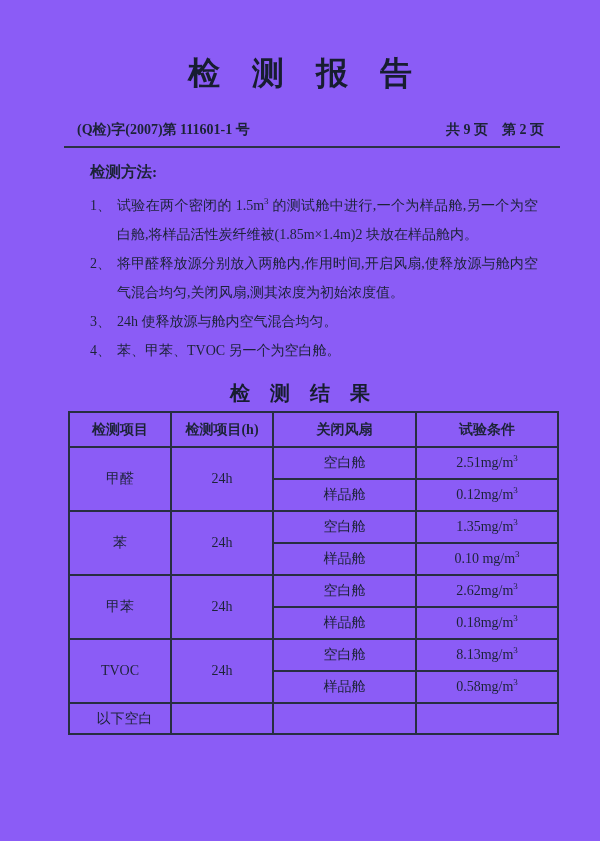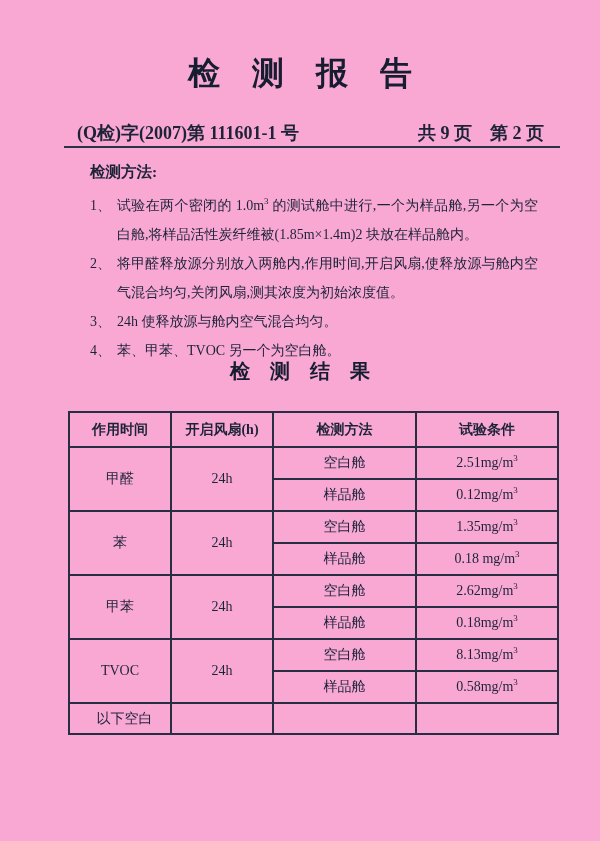--- a/index.html
+++ b/index.html
@@ -1,33 +1,33 @@
 <!DOCTYPE html>
 <html><head>
 <meta charset="utf-8">
 <style>
   html, body { margin: 0; padding: 0; background: #ffffff; }
   .page {
     position: relative;
     width: 600px; height: 841px;
-    background: #f9a8d4;
+    background: #8b5cf6;
     font-family: "Liberation Serif", "DejaVu Serif", serif;
     color: #1c2337;
     overflow: hidden;
   }
   .title {
     position: absolute; top: 52px; left: 0; width: 100%;
     text-align: center;
     font-size: 32px; font-weight: bold;
     color: #171d30;
   }
   .doc-line {
     position: absolute; top: 121px; left: 77px; right: 56px;
     display: flex; justify-content: space-between; align-items: center;
-    font-size: 18px; font-weight: bold;
+    font-size: 14px; font-weight: bold;
   }
   .rule {
     position: absolute; top: 146px; left: 64px; width: 496px; height: 2px;
     background: #2b3246;
   }
   .methods {
     position: absolute; top: 162px; left: 90px; width: 448px;
     font-size: 14px;
   }
   .methods-heading {
@@ -35,21 +35,21 @@
   }
   .method-item {
     display: flex; line-height: 29px;
   }
   .method-num { flex: 0 0 27px; }
   .method-text { flex: 1; text-align: justify; }
   .method-text sup, .result-val sup {
     font-size: 9px; line-height: 0; vertical-align: super;
   }
   .results-heading {
-    position: absolute; top: 358px; left: 0; width: 100%;
+    position: absolute; top: 380px; left: 0; width: 100%;
     text-align: center;
     font-size: 20px; font-weight: bold;
     color: #171d30;
   }
   table.report-table {
     position: absolute; top: 411px; left: 68px;
     width: 489px;
     border-collapse: collapse; table-layout: fixed;
     font-size: 14px;
   }
@@ -75,21 +75,21 @@
     <span>共 9 页　第 2 页</span>
   </div>
 
   <div class="rule"></div>
 
   <div class="methods">
     <div class="methods-heading">检测方法:</div>
 
     <div class="method-item">
       <span class="method-num">1、</span>
-      <span class="method-text"><span>试验在两个密闭的 1.0m</span><sup>3</sup><span> 的测试舱中进行,一个为样品舱,另一个为空白舱,将样品活性炭纤维被(1.85m×1.4m)2 块放在样品舱内。</span></span>
+      <span class="method-text"><span>试验在两个密闭的 1.5m</span><sup>3</sup><span> 的测试舱中进行,一个为样品舱,另一个为空白舱,将样品活性炭纤维被(1.85m×1.4m)2 块放在样品舱内。</span></span>
     </div>
 
     <div class="method-item">
       <span class="method-num">2、</span>
       <span class="method-text"><span>将甲醛释放源分别放入两舱内,作用时间,开启风扇,使释放源与舱内空气混合均匀,关闭风扇,测其浓度为初始浓度值。</span><sup></sup><span></span></span>
     </div>
 
     <div class="method-item">
       <span class="method-num">3、</span>
       <span class="method-text"><span>24h 使释放源与舱内空气混合均匀。</span><sup></sup><span></span></span>
@@ -105,23 +105,23 @@
 
   <table class="report-table">
     <colgroup>
       <col style="width:102px">
         <col style="width:102px">
         <col style="width:143px">
         <col style="width:142px">
     </colgroup>
     <tbody>
         <tr class="thead">
-      <td>作用时间</td>
-      <td>开启风扇(h)</td>
-      <td>检测方法</td>
+      <td>检测项目</td>
+      <td>检测项目(h)</td>
+      <td>关闭风扇</td>
       <td>试验条件</td>
     </tr>
 
     <tr class="sub">
       <td rowspan="2">甲醛</td>
       <td rowspan="2">24h</td>
       <td>空白舱</td>
       <td class="result-val"><span>2.51mg/m</span><sup>3</sup></td>
     </tr>
     <tr class="sub">
@@ -130,21 +130,21 @@
     </tr>
 
     <tr class="sub">
       <td rowspan="2">苯</td>
       <td rowspan="2">24h</td>
       <td>空白舱</td>
       <td class="result-val"><span>1.35mg/m</span><sup>3</sup></td>
     </tr>
     <tr class="sub">
       <td>样品舱</td>
-      <td class="result-val"><span>0.18 mg/m</span><sup>3</sup></td>
+      <td class="result-val"><span>0.10 mg/m</span><sup>3</sup></td>
     </tr>
 
     <tr class="sub">
       <td rowspan="2">甲苯</td>
       <td rowspan="2">24h</td>
       <td>空白舱</td>
       <td class="result-val"><span>2.62mg/m</span><sup>3</sup></td>
     </tr>
     <tr class="sub">
       <td>样品舱</td>

